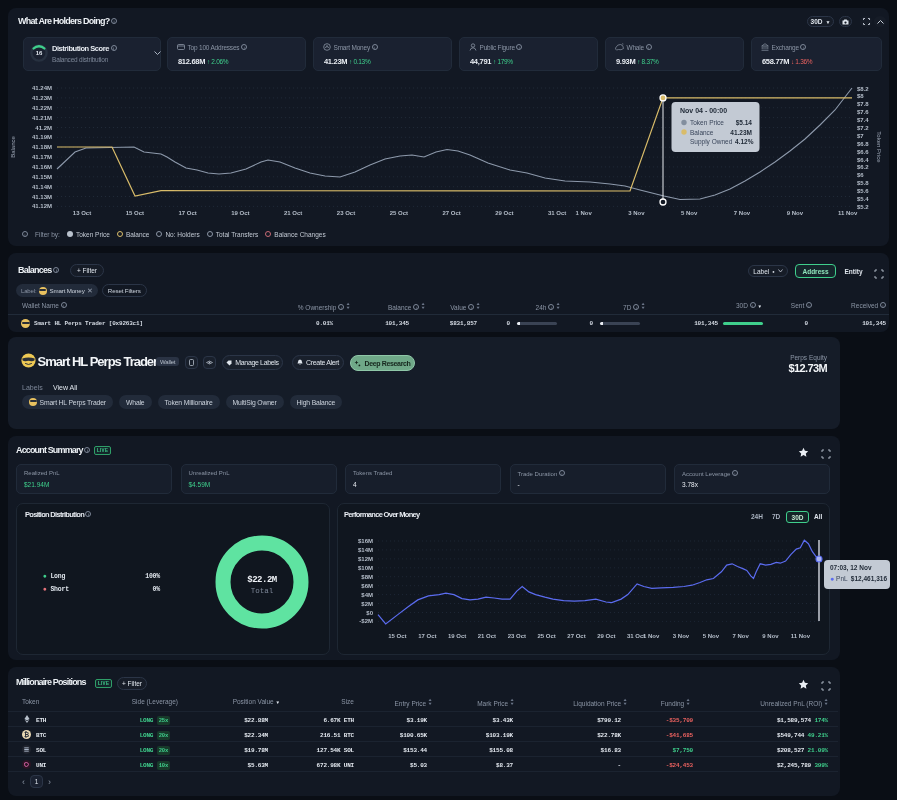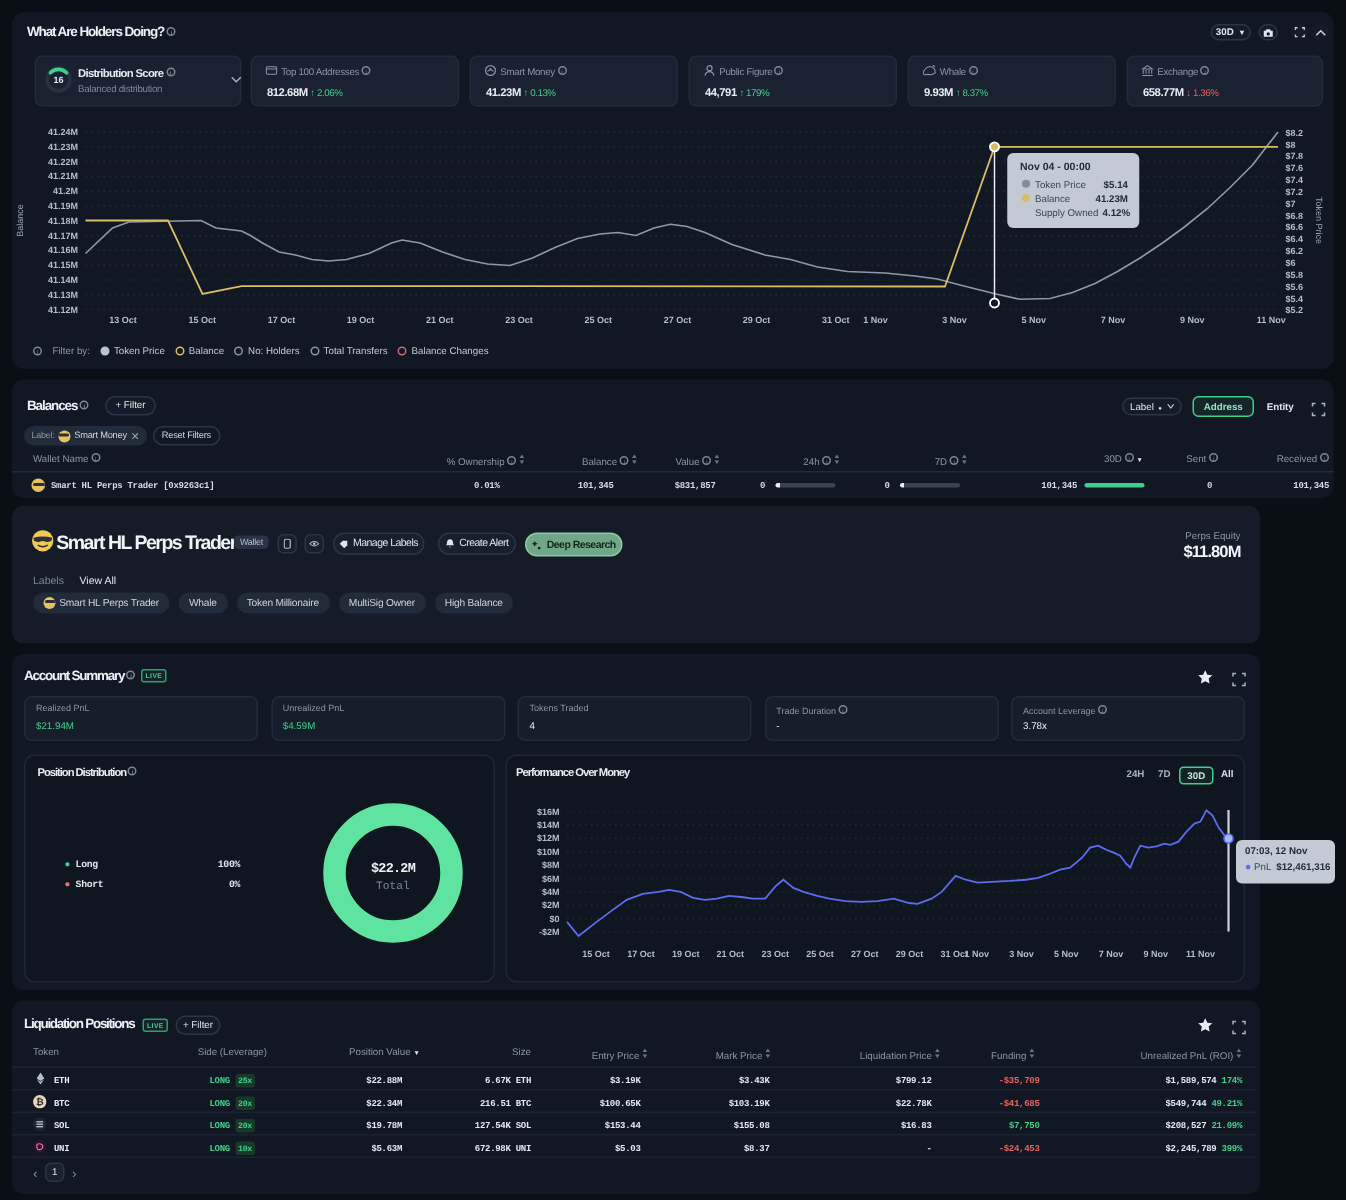--- a/index.html
+++ b/index.html
@@ -274,21 +274,21 @@
   <div class="abs" style="left:14px; top:58px; display:flex; gap:6px;">
     <span class="chip" style="height:14px; font-size:6.8px; padding:0 7px;"><span style="width:8px;height:8px;border-radius:50%;background:#e8c15f;display:inline-block;position:relative;">
           <span style="position:absolute;left:0.5px;top:2.2px;width:7px;height:2.2px;background:#2a2f38;border-radius:1px;"></span>
         </span>Smart HL Perps Trader</span>
     <span class="chip" style="height:14px; font-size:6.8px; padding:0 7px;">Whale</span>
     <span class="chip" style="height:14px; font-size:6.8px; padding:0 7px;">Token Millionaire</span>
     <span class="chip" style="height:14px; font-size:6.8px; padding:0 7px;">MultiSig Owner</span>
     <span class="chip" style="height:14px; font-size:6.8px; padding:0 7px;">High Balance</span>
   </div>
   <div class="abs" style="right:13px; top:17px; font-size:6.5px; color:#8b95a5;">Perps Equity</div>
-  <div class="abs" style="right:13px; top:25px; font-size:11px; letter-spacing:-0.6px; font-weight:bold; color:#f2f5f8;">$11.80M</div>
+  <div class="abs" style="right:13px; top:25px; font-size:11px; letter-spacing:-0.6px; font-weight:bold; color:#f2f5f8;">$12.73M</div>
 </div>
 <div class="panel" style="left:8px; top:436px; width:832px; height:224px;">
   <div class="t1" style="left:8px; top:9px; letter-spacing:-0.85px;">Account Summary <span class="infoi" style="letter-spacing:0;">i</span></div>
   <div class="abs" style="left:86px; top:10px; border:1px solid #2f9e68; color:#3fcf8c; font-size:4.5px; font-weight:bold; border-radius:2px; padding:1px 2px; background:rgba(63,207,140,0.07); letter-spacing:0.3px;">LIVE</div>
   <div class="abs" style="left:790px; top:8px;"><svg width="11" height="11" viewBox="0 0 11 11">
         <path d="M5.5 0.8 L6.9 3.8 L10.2 4.2 L7.8 6.4 L8.4 9.7 L5.5 8.1 L2.6 9.7 L3.2 6.4 L0.8 4.2 L4.1 3.8 Z" fill="#e9edf3"></path>
       </svg></div>
   <div class="abs" style="left:813px; top:9px;"><svg width="10" height="10" viewBox="0 0 10 10">
         <path d="M1 3 V1 H3 M7 1 H9 V3 M9 7 V9 H7 M3 9 H1 V7" stroke="#aab3c0" stroke-width="1" fill="none"></path>
       </svg></div>
@@ -379,21 +379,21 @@
       <circle cx="481" cy="55" r="3" fill="#aab6f0" stroke="#5b6cf0" stroke-width="1.1"></circle>
     </svg>
   </div>
   <div class="abs" style="left:816px; top:124px; width:66px; height:29px; background:#c3cad4; border-radius:4px; z-index:5;">
     <div class="abs" style="left:6px; top:4px; font-size:6.5px; font-weight:bold; color:#222c39; white-space:nowrap;">07:03, 12 Nov</div>
     <div class="abs" style="left:6px; top:15px; font-size:6.5px; color:#39455a; white-space:nowrap;"><span style="color:#5b6cf0; font-size:7px;">●</span> PnL</div>
     <div class="abs" style="right:3px; top:15px; font-size:6.5px; font-weight:bold; color:#222c39; white-space:nowrap;">$12,461,316</div>
   </div>
 </div>
 <div class="panel" style="left:8px; top:667px; width:832px; height:129px;">
-  <div class="t1" style="left:8px; top:10px; letter-spacing:-0.85px;">Liquidation Positions</div>
+  <div class="t1" style="left:8px; top:10px; letter-spacing:-0.85px;">Millionaire Positions</div>
   <div class="abs" style="left:87px; top:12px; border:1px solid #2f9e68; color:#3fcf8c; font-size:4.5px; font-weight:bold; border-radius:2px; padding:1px 2px; background:rgba(63,207,140,0.07); letter-spacing:0.3px;">LIVE</div>
   <div class="btn" style="left:109px; top:10px; width:30px; height:13px; border-radius:7px; font-size:6.5px;">+ Filter</div>
   <div class="abs" style="left:790px; top:9px;"><svg width="11" height="11" viewBox="0 0 11 11">
         <path d="M5.5 0.8 L6.9 3.8 L10.2 4.2 L7.8 6.4 L8.4 9.7 L5.5 8.1 L2.6 9.7 L3.2 6.4 L0.8 4.2 L4.1 3.8 Z" fill="#e9edf3"></path>
       </svg></div>
   <div class="abs" style="left:813px; top:10px;"><svg width="10" height="10" viewBox="0 0 10 10">
         <path d="M1 3 V1 H3 M7 1 H9 V3 M9 7 V9 H7 M3 9 H1 V7" stroke="#aab3c0" stroke-width="1" fill="none"></path>
       </svg></div>
   <div class="abs" style="left:0; top:31px; width:830px; height:10px; font-size:6.5px; color:#8b95a5; white-space:nowrap;">
     <span class="abs" style="left:14px;">Token</span>

